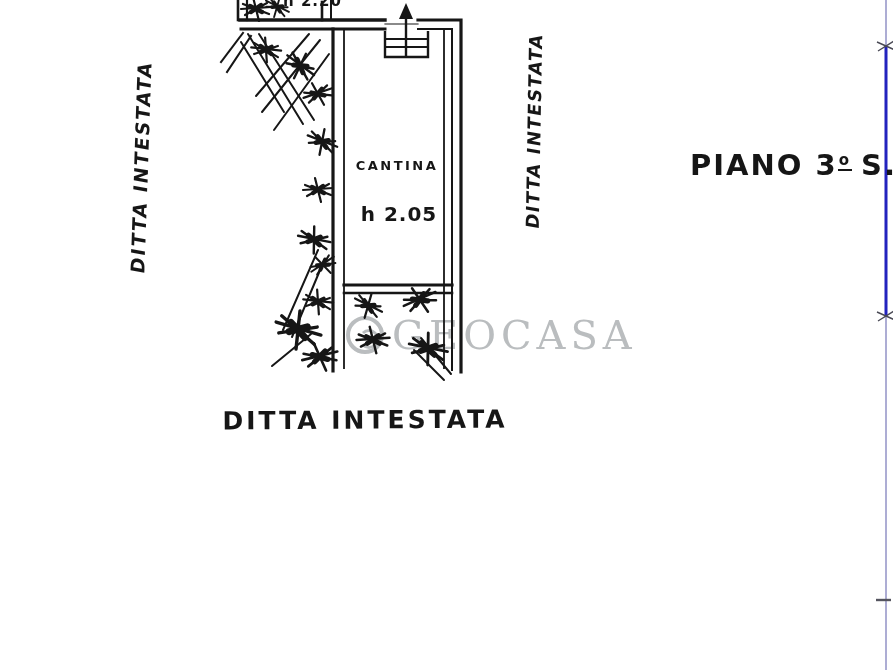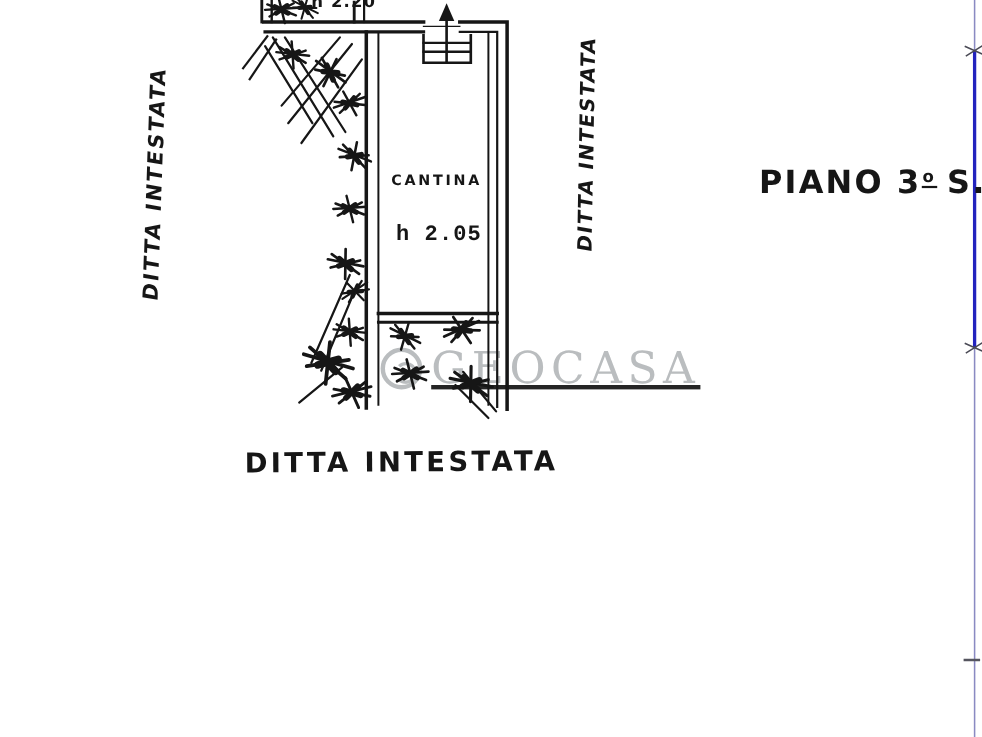--- a/index.html
+++ b/index.html
@@ -17,21 +17,21 @@
   .vtext-left{font-size:19px;letter-spacing:2px;
     transform:translate(-50%,-50%) rotate(-88deg) skewX(-8deg);}
   .vtext-mid{font-size:18px;letter-spacing:1.5px;
     transform:translate(-50%,-50%) rotate(-89deg) skewX(-9deg);}
   .lbl-bottom{font-size:25px;letter-spacing:3px;transform:translate(-50%,-50%) rotate(-0.4deg);}
   .lbl-piano{font-size:29px;letter-spacing:2px;}
   .lbl-piano .sup{font-size:15px;vertical-align:10px;border-bottom:2px solid var(--ink,#151515);
     padding:0 1px;margin-right:7px;}
   .lbl-piano .sfx{margin-left:2px;}
   
-  .watermark{left:346px;top:312px;display:flex;align-items:center;gap:8px;z-index:1;opacity:.85;text-decoration:underline;}
+  .watermark{left:346px;top:312px;display:flex;align-items:center;gap:8px;z-index:1;opacity:.85;}
   .wm-ring{width:38px;height:38px;border:4px solid var(--wm,#aeb2b4);border-radius:50%;
     box-sizing:border-box;position:relative;}
   .wm-ring:after{content:"";position:absolute;left:9px;top:9px;width:14px;height:14px;
     border:3px solid var(--wm,#aeb2b4);border-radius:50%;border-left-color:transparent;}
   .wm-text{font-family:"DejaVu Serif",serif;font-size:40px;letter-spacing:5px;
     color:var(--wm,#aeb2b4);}
   .txt-layer{z-index:3;}
   #plan-svg{position:absolute;left:0;top:0;z-index:2;}
 </style>
 </head>
@@ -139,21 +139,21 @@
   <div class="txt-layer abs" style="left:0;top:0;width:772px;height:670px;pointer-events:none;text-align:right;">
 
     <div class="abs hand lbl-hclip" style="left:283px;top:-8px;">h 2.20</div>
 
     <div class="abs hand vtext-left" style="left:141px;top:167px;">DITTA INTESTATA</div>
 
     <div class="abs hand vtext-mid" style="left:534px;top:131px;">DITTA INTESTATA</div>
 
     <div class="abs hand lbl-cantina ctr" style="left:397px;top:165px;">CANTINA</div>
 
-    <div class="abs hand lbl-h205 ctr" style="left:399px;top:214px;font-family:Liberation Mono, monospace;">h 2.05</div>
+    <div class="abs hand lbl-h205 ctr" style="left:399px;top:214px;">h 2.05</div>
 
     <div class="abs hand lbl-bottom" style="left:365px;top:420px;">DITTA INTESTATA</div>
 
     <div class="abs hand lbl-piano" style="left:690px;top:148px;">
       <span>PIANO 3</span><span class="sup">o</span><span class="sfx">S.S.</span>
     </div>
   </div>
 </div>
 
 </body></html>

